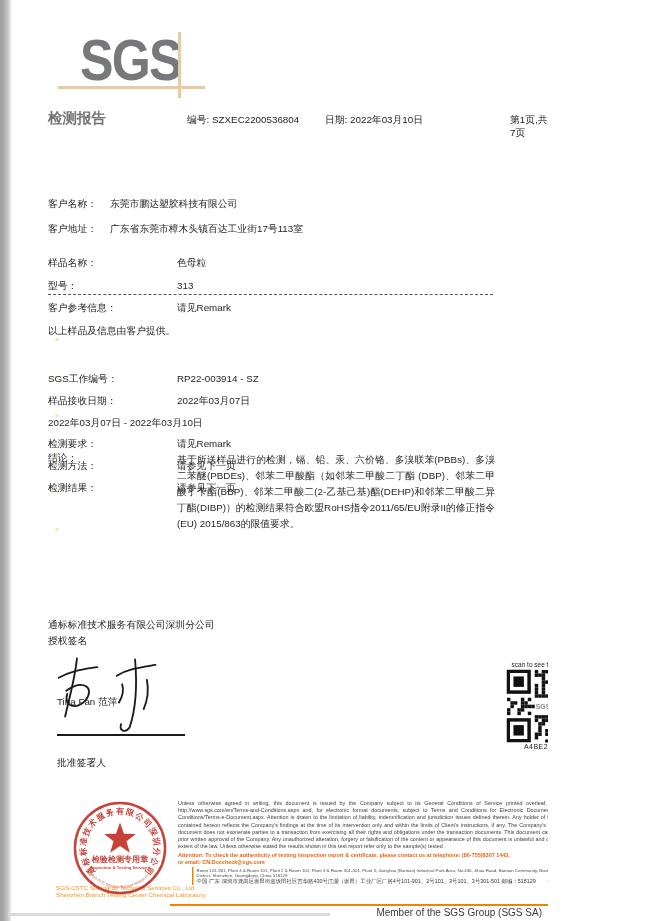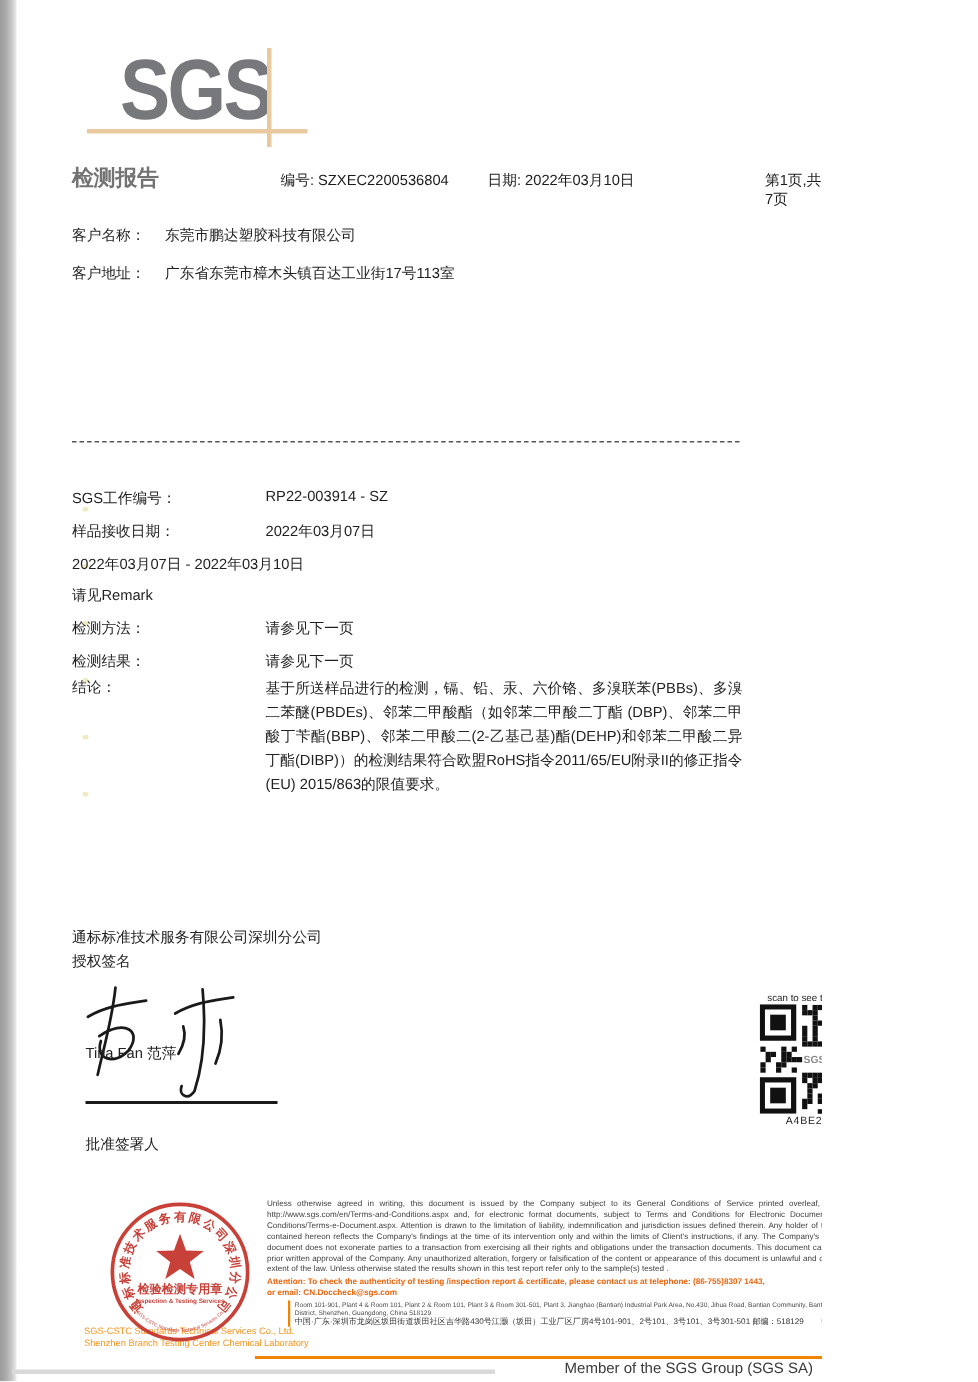--- a/index.html
+++ b/index.html
@@ -16,21 +16,21 @@
              transform-origin:0 0;}
   .logo-hline{position:absolute;left:58px;top:86px;width:147px;height:3px;background:#e9c9a0;}
   .logo-vline{position:absolute;left:178px;top:32px;width:3px;height:66px;background:#e9c9a0;}
 
   
   .title{position:absolute;left:48px;top:109px;font-size:14.5px;font-weight:bold;color:#737373;}
   .h-item{position:absolute;top:114px;font-size:9.8px;color:#1c1c1c;}
   .h-no{left:187px;} .h-date{left:325px;} .h-pages{left:510px;}
 
   
-  .sec{position:absolute;left:48px;font-size:9.8px;color:#1f1f1f;}
+  .sec{position:absolute;left:48px;font-size:9.8px;color:#1f1f1f;margin-top:47px;}
   .row{display:flex;}
   .cust .row{height:25px;}
   .samp .row{height:22.5px;}
   .job .row{height:21.8px;}
   .cust .lbl{width:62px;flex:none;}
   .samp .lbl,.job .lbl{width:129px;flex:none;}
   .note{margin-top:0px;}
   .dashline{position:absolute;left:48px;top:294px;width:445px;border-top:1px dashed #555;}
 
   .concl{position:absolute;left:48px;top:452px;display:flex;font-size:9.8px;color:#1f1f1f;}
@@ -101,36 +101,52 @@
     <div class="row">
       <span class="lbl">客户名称：</span>
       <span class="val">东莞市鹏达塑胶科技有限公司</span>
     </div>
     <div class="row">
       <span class="lbl">客户地址：</span>
       <span class="val">广东省东莞市樟木头镇百达工业街17号113室</span>
     </div>
   </div>
 
+  <div class="sec samp" style="top:210px;">
+    <div class="row">
+      <span class="lbl">样品名称：</span>
+      <span class="val">色母粒</span>
+    </div>
+    <div class="row">
+      <span class="lbl">型号：</span>
+      <span class="val">313</span>
+    </div>
+    <div class="row">
+      <span class="lbl">客户参考信息：</span>
+      <span class="val">请见Remark</span>
+    </div>
+    <div class="note">以上样品及信息由客户提供。</div>
+  </div>
 
   <div class="dashline"></div>
 
   <div class="sec job" style="top:326px;">
     <div class="row">
       <span class="lbl">SGS工作编号：</span>
       <span class="val">RP22-003914 - SZ</span>
     </div>
     <div class="row">
       <span class="lbl">样品接收日期：</span>
       <span class="val">2022年03月07日</span>
     </div>
     <div class="row">
       <span class="val">2022年03月07日 - 2022年03月10日</span>
     </div>
     <div class="row">
+      <span class="lbl">检测要求：</span>
       <span class="val">请见Remark</span>
     </div>
     <div class="row">
       <span class="lbl">检测方法：</span>
       <span class="val">请参见下一页</span>
     </div>
     <div class="row">
       <span class="lbl">检测结果：</span>
       <span class="val">请参见下一页</span>
     </div>

